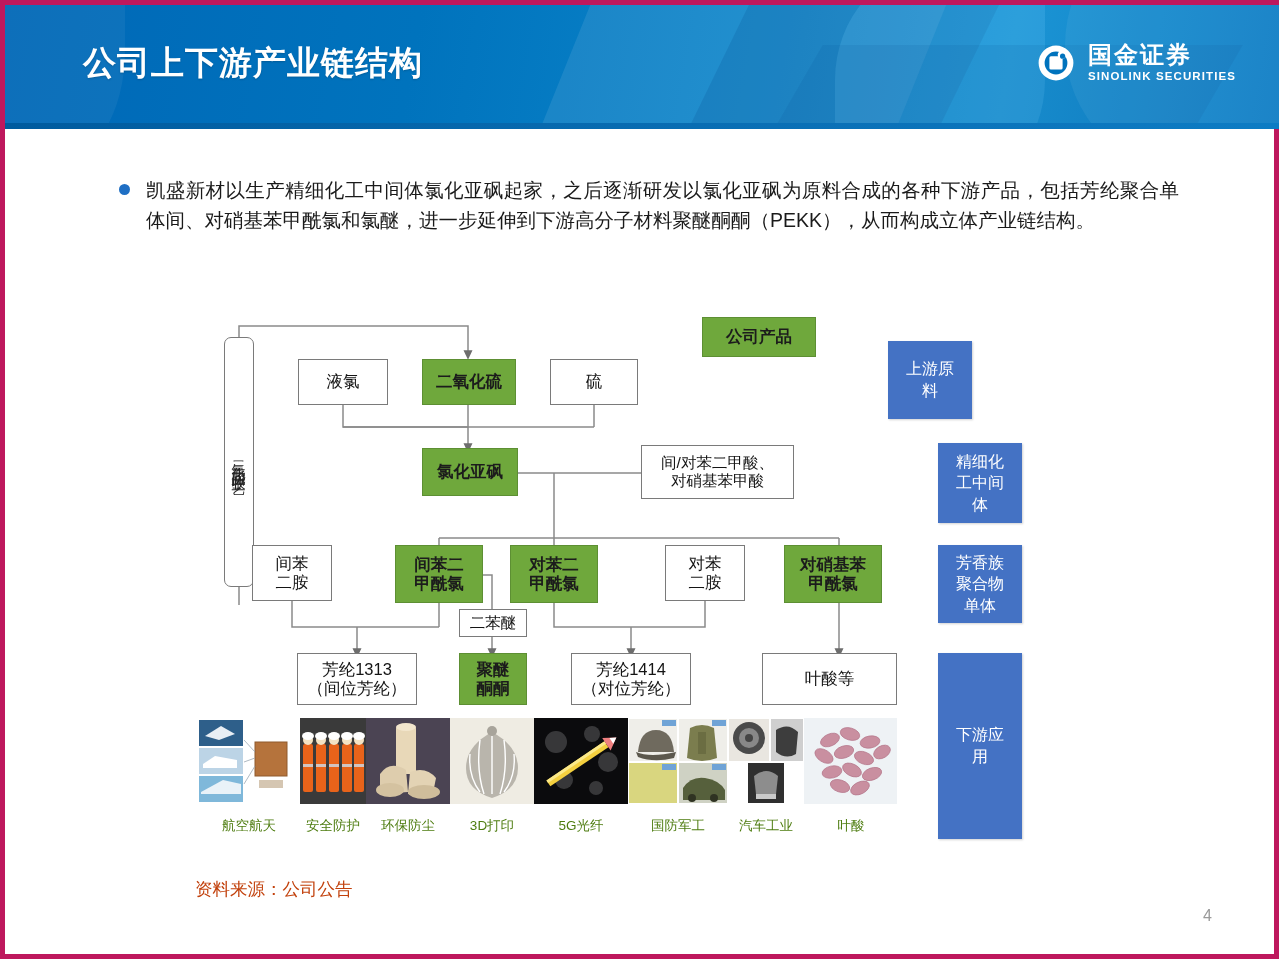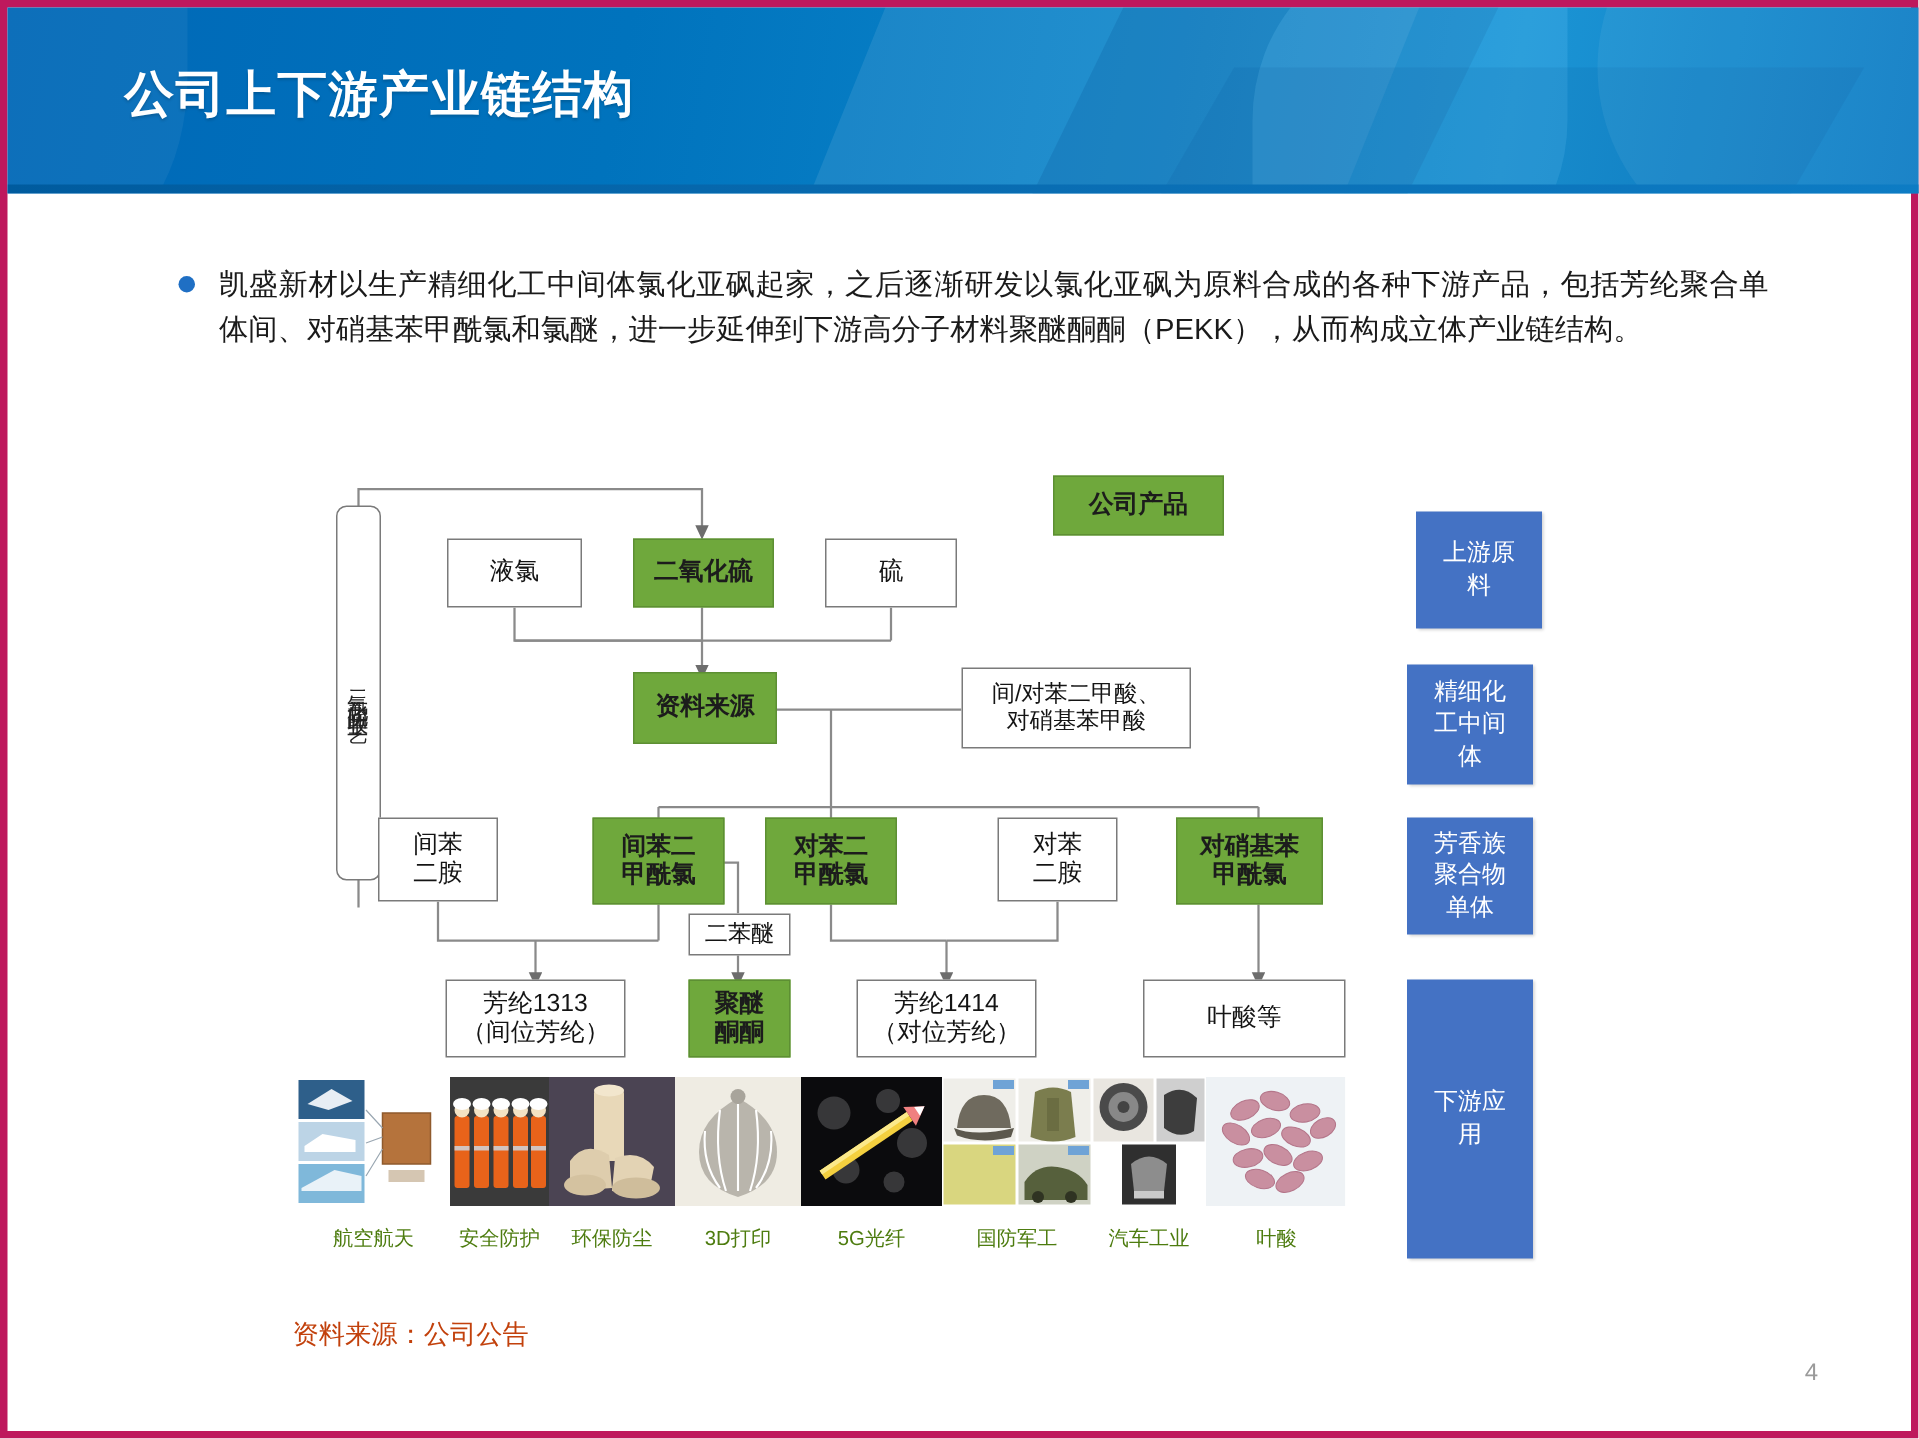--- a/index.html
+++ b/index.html
@@ -205,20 +205,35 @@
   <div id="header">
     <div class="hdr-shape hs1"></div>
     <div class="hdr-shape hs2"></div>
     <div class="hdr-shape hs3"></div>
     <div class="hdr-shape hs4"></div>
     <div class="hdr-shape hs5"></div>
     <div class="hdr-shape hs6"></div>
 
     <div id="slide-title">公司上下游产业链结构</div>
 
+    <div id="brand">
+      <div id="brand-mark">
+        <svg width="38" height="38" viewBox="0 0 38 38" aria-hidden="true">
+          <path d="M19 1.6a17.4 17.4 0 1 0 0 34.8 17.4 17.4 0 0 0 0-34.8z" fill="#ffffff"></path>
+          <path d="M19 7.6a11.4 11.4 0 1 0 0 22.8 11.4 11.4 0 0 0 0-22.8z" fill="#0073bd"></path>
+          <rect x="12.4" y="12.2" width="13.2" height="13.4" rx="1.6" fill="#ffffff"></rect>
+          <path d="M25.0 6.4a4.3 4.3 0 1 1 0 8.6 4.3 4.3 0 0 1 0-8.6z" fill="#ffffff"></path>
+          <path d="M25.6 9.6a2.6 2.6 0 1 1 0 5.2 2.6 2.6 0 0 1 0-5.2z" fill="#0073bd"></path>
+        </svg>
+      </div>
+      <div id="brand-text">
+        <div id="brand-cn">国金证券</div>
+        <div id="brand-en">SINOLINK SECURITIES</div>
+      </div>
+    </div>
     <div id="header-underline"></div>
   </div>
 
   <div id="bullet-block">
     <div id="bullet-dot"></div>
     <div id="bullet-text">凯盛新材以生产精细化工中间体氯化亚砜起家，之后逐渐研发以氯化亚砜为原料合成的各种下游产品，包括芳纶聚合单体间、对硝基苯甲酰氯和氯醚，进一步延伸到下游高分子材料聚醚酮酮（PEKK），从而构成立体产业链结构。</div>
   </div>
 
   <div id="diagram">
 
@@ -277,21 +292,21 @@
       <span>液氯</span>
     </div>
     <div class="node green" style="left:417px; top:354px; width:94px; height:46px;">
       <span>二氧化硫</span>
     </div>
     <div class="node" style="left:545px; top:354px; width:88px; height:46px;">
       <span>硫</span>
     </div>
 
     <div class="node green" style="left:417px; top:443px; width:96px; height:48px;">
-      <span>资料来源</span>
+      <span>氯化亚砜</span>
     </div>
     <div class="node small" style="left:636px; top:440px; width:153px; height:54px;">
       <span>间/对苯二甲酸、
 对硝基苯甲酸</span>
     </div>
 
     <div class="node" style="left:247px; top:540px; width:80px; height:56px;">
       <span>间苯
 二胺</span>
     </div>
@@ -493,21 +508,21 @@
       <div class="app-label" style="left:52px;">航空航天</div>
       <div class="app-label" style="left:136px;">安全防护</div>
       <div class="app-label" style="left:211px;">环保防尘</div>
       <div class="app-label" style="left:295px;">3D打印</div>
       <div class="app-label" style="left:384px;">5G光纤</div>
       <div class="app-label" style="left:481px;">国防军工</div>
       <div class="app-label" style="left:569px;">汽车工业</div>
       <div class="app-label" style="left:654px;">叶酸</div>
     </div>
 
-    <div class="stage" style="left:939px; top:336px; width:84px; height:78px;">
+    <div class="stage" style="left:883px; top:336px; width:84px; height:78px;">
       <span>上游原
 料</span>
     </div>
     <div class="stage" style="left:933px; top:438px; width:84px; height:80px;">
       <span>精细化
 工中间
 体</span>
     </div>
     <div class="stage" style="left:933px; top:540px; width:84px; height:78px;">
       <span>芳香族

